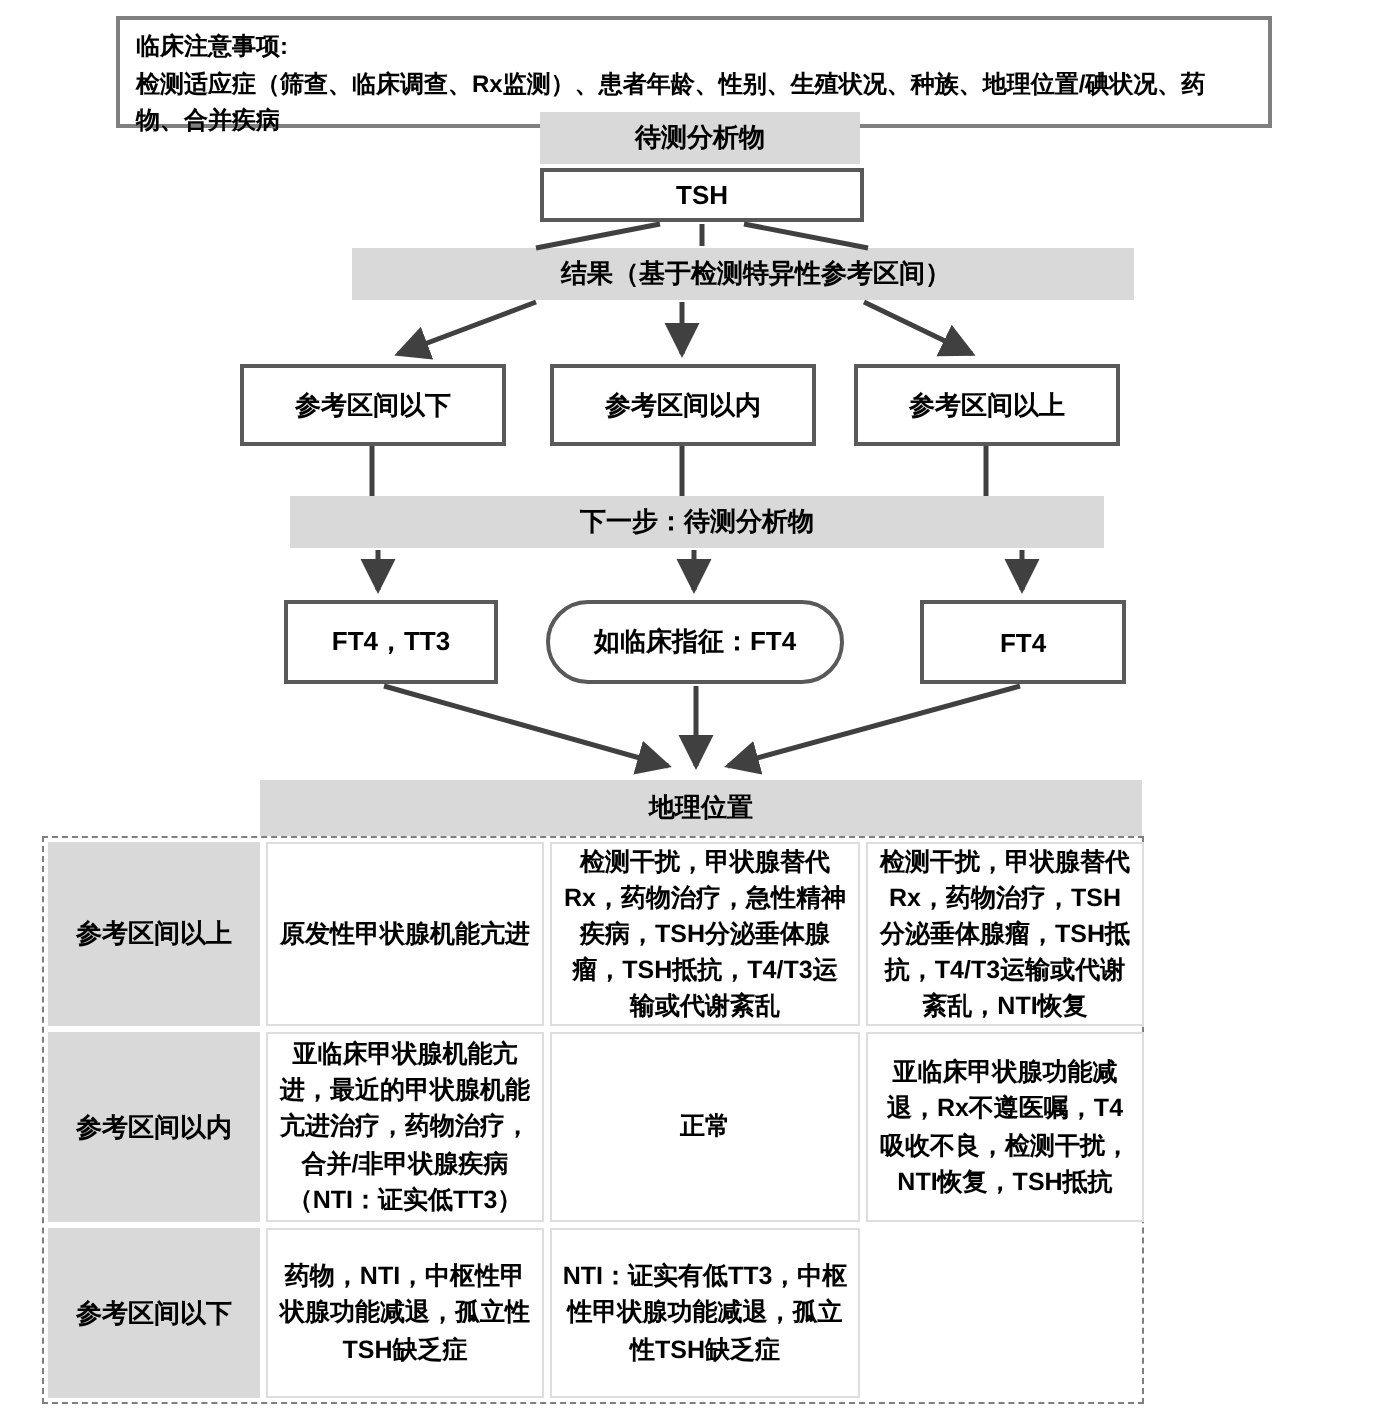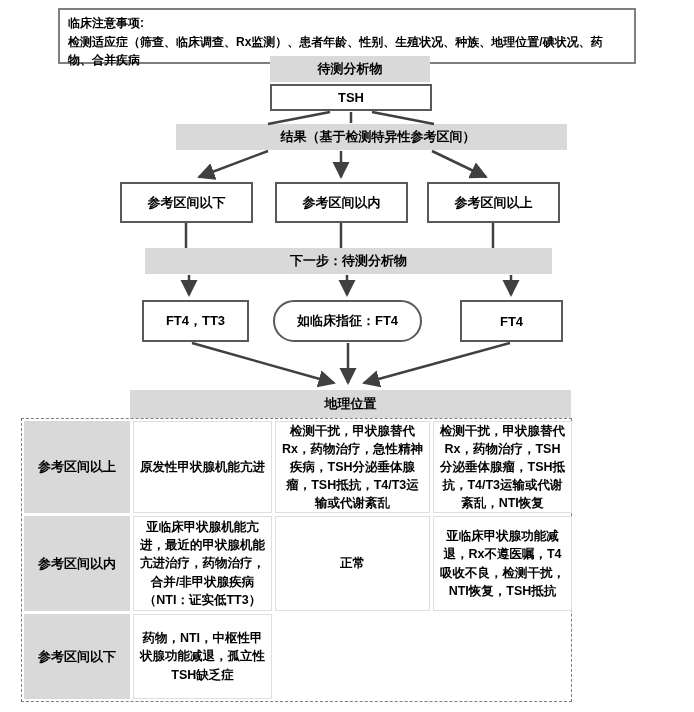--- a/index.html
+++ b/index.html
@@ -111,15 +111,16 @@
     <div class="t-cell">检测干扰，甲状腺替代Rx，药物治疗，急性精神疾病，TSH分泌垂体腺瘤，TSH抵抗，T4/T3运输或代谢紊乱</div>
     <div class="t-cell">检测干扰，甲状腺替代Rx，药物治疗，TSH分泌垂体腺瘤，TSH抵抗，T4/T3运输或代谢紊乱，NTI恢复</div>
 
     <div class="t-head">参考区间以内</div>
     <div class="t-cell">亚临床甲状腺机能亢进，最近的甲状腺机能亢进治疗，药物治疗，合并/非甲状腺疾病（NTI：证实低TT3）</div>
     <div class="t-cell">正常</div>
     <div class="t-cell">亚临床甲状腺功能减退，Rx不遵医嘱，T4吸收不良，检测干扰，NTI恢复，TSH抵抗</div>
 
     <div class="t-head">参考区间以下</div>
     <div class="t-cell">药物，NTI，中枢性甲状腺功能减退，孤立性TSH缺乏症</div>
+    <div class="t-cell">NTI：证实有低TT3，中枢性甲状腺功能减退，孤立性TSH缺乏症</div>
   </div>
 
 </div>
 
 </body></html>

